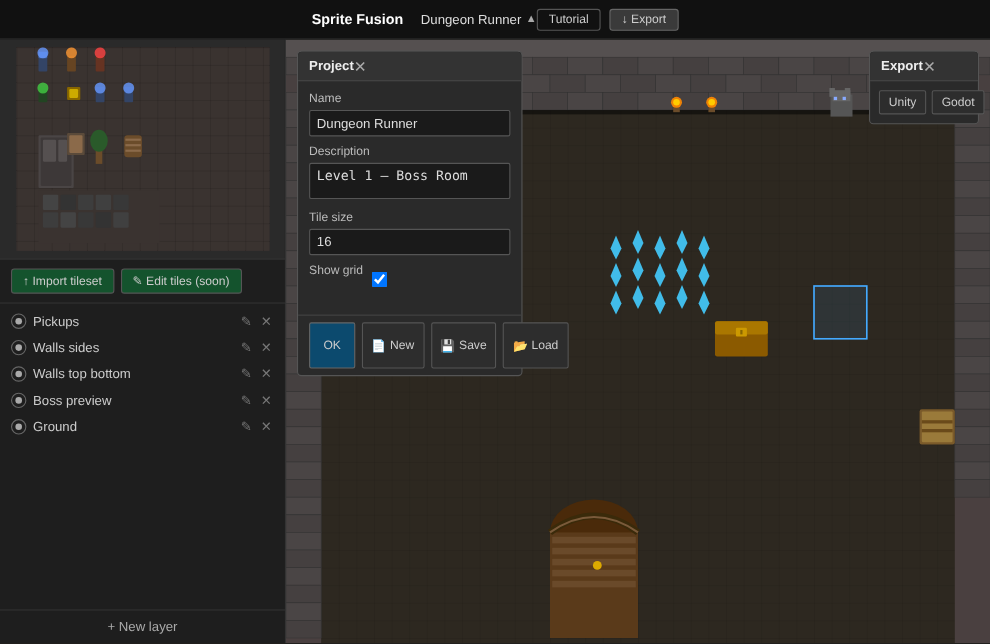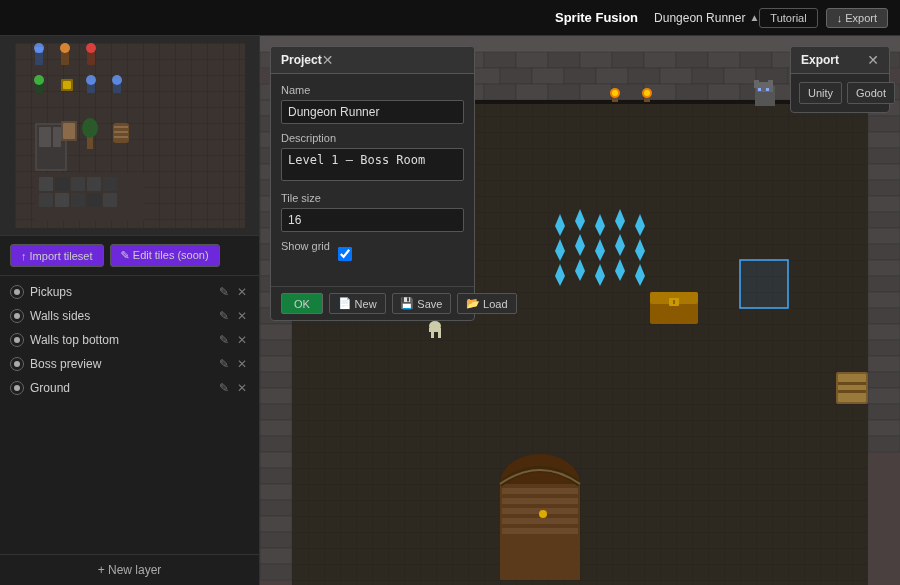--- a/index.html
+++ b/index.html
@@ -13,21 +13,21 @@
       overflow: hidden;
       display: flex;
       flex-direction: column;
     }
     
     .header {
       background: #111;
       height: 36px;
       display: flex;
       align-items: center;
-      justify-content: flex-end;
+      justify-content: center;
       padding: 0 12px;
       border-bottom: 1px solid #333;
       flex-shrink: 0;
     }
     .header-left {
       display: flex;
       align-items: center;
       gap: 16px;
     }
     .app-title {
@@ -115,21 +115,21 @@
       position: relative;
       image-rendering: pixelated;
     }
     .left-panel-buttons {
       display: flex;
       gap: 6px;
       padding: 8px 10px;
       border-bottom: 1px solid #333;
     }
     .btn-import, .btn-edit {
-      background: #6d28d9;
+      background: #14532d;
       border: 1px solid #555;
       color: #ccc;
       padding: 4px 10px;
       border-radius: 3px;
       cursor: pointer;
       font-size: 11px;
       display: flex;
       align-items: center;
       gap: 4px;
     }
@@ -277,24 +277,24 @@
       width: 14px;
       height: 14px;
     }
     .dialog-footer {
       display: flex;
       gap: 6px;
       padding: 6px 10px;
       border-top: 1px solid #444;
     }
     .btn-ok {
-      background: #15803d;
+      background: #0c4a6e;
       border: 1px solid #666;
       color: #ccc;
-      padding: 3px 12px;
+      padding: 14px 12px;
       border-radius: 2px;
       cursor: pointer;
       font-size: 11px;
     }
     .btn-new, .btn-save, .btn-load {
       background: #2d2d2d;
       border: 1px solid #555;
       color: #ccc;
       padding: 3px 8px;
       border-radius: 2px;
@@ -312,21 +312,21 @@
       right: 10px;
       width: 100px;
       background: #2a2a2a;
       border: 1px solid #555;
       border-radius: 4px;
       z-index: 200;
     }
     .export-panel-header {
       display: flex;
       align-items: center;
-      justify-content: space-between;
+      justify-content: flex-start;
       padding: 6px 10px;
       background: #333;
       border-bottom: 1px solid #555;
       border-radius: 4px 4px 0 0;
     }
     .export-options {
       padding: 8px;
       display: flex;
       flex-direction: row;
       gap: 5px;

